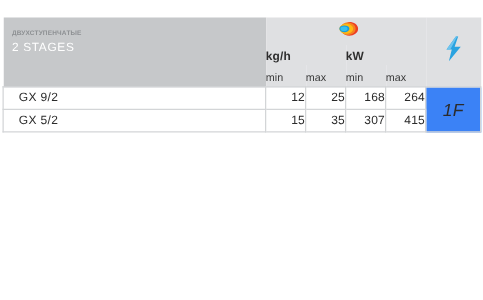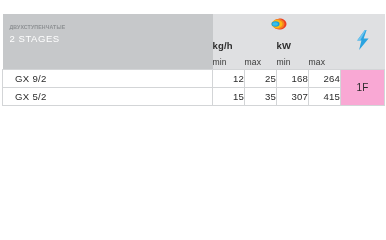--- a/index.html
+++ b/index.html
@@ -103,26 +103,27 @@
     padding: 0;
     letter-spacing: 0.2px;
   }
   .spec-table td.cell-model {
     text-align: left;
     padding-left: 12px;
     letter-spacing: 0.3px;
   }
   .spec-table td.cell-elec {
     border: 1px solid #d3d5d7;
-    background: #f9a8d4;
+    background: #3b82f6;
     text-align: center;
-    font-size: 10px;
+    font-size: 14px;
     color: #2b2b2b;
     padding: 0;
     letter-spacing: 0.2px;
+    font-style: italic;
   }
 
   
   .flame-icon { display: inline-block; vertical-align: middle; }
   .bolt-icon  { display: inline-block; vertical-align: middle; }
 </style>
 </head>
 <body>
 
 <table class="spec-table">

